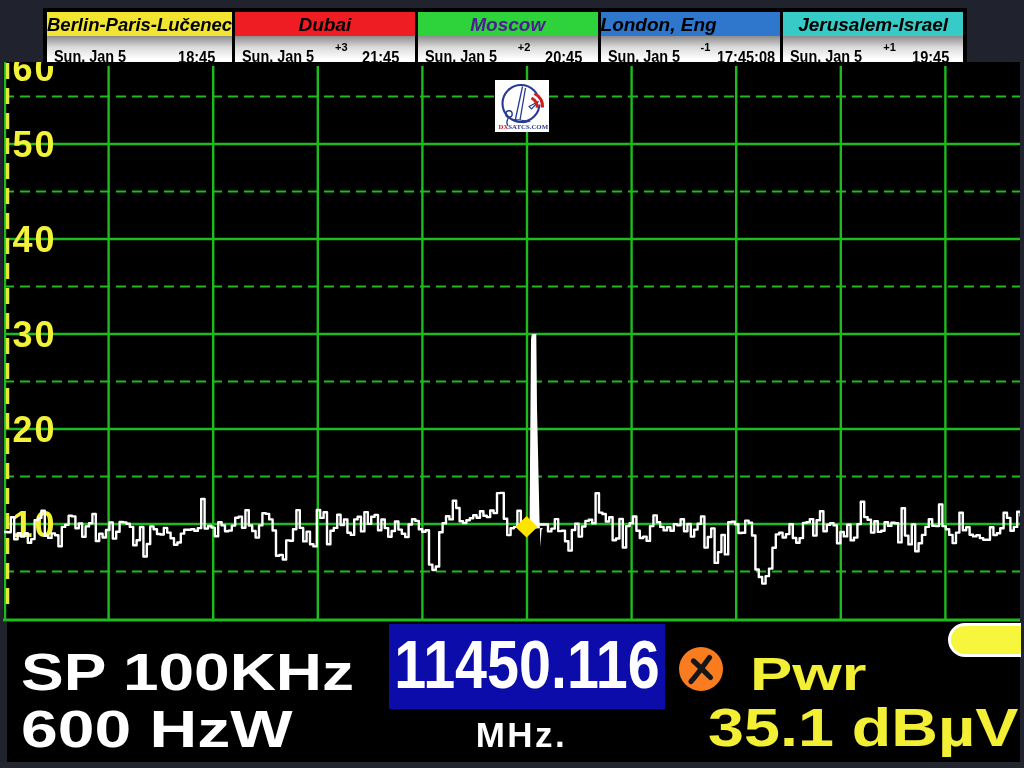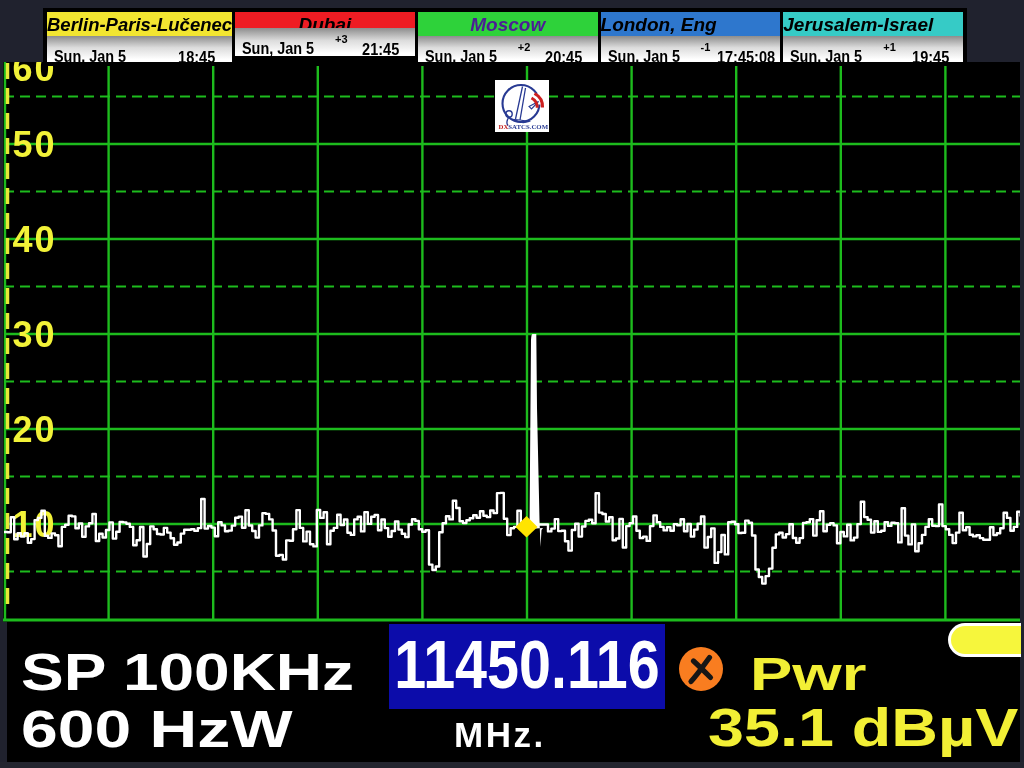--- a/index.html
+++ b/index.html
@@ -57,21 +57,21 @@
 
 <div class="abs" style="left:43px;top:8px;width:924px;height:58px;background:#000;display:flex;gap:3px;padding:4px;box-sizing:border-box">
 <div style="flex:1;display:flex;flex-direction:column">
 <div style="height:24px;background:#f2e531;font-style:italic;font-weight:bold;font-size:18.5px;line-height:25px;text-align:center;color:#000;white-space:nowrap">Berlin-Paris-Lučenec</div>
 <div style="height:28px;background:linear-gradient(#8d8d8d,#dcdcdc 45%,#fff 90%);position:relative;color:#000">
 <span style="position:absolute;left:7px;top:12.5px;font-size:16px;font-weight:bold;line-height:1;white-space:nowrap;transform:scaleX(0.9);transform-origin:0 0">Sun, Jan 5</span>
 <span style="position:absolute;right:17px;top:12.5px;font-size:16.5px;font-weight:bold;line-height:1;transform:scaleX(0.88);transform-origin:100% 0">18:45</span>
 </div>
     </div>
 <div style="flex:1;display:flex;flex-direction:column">
-<div style="height:16px;background:#ee1c23;font-style:italic;font-weight:bold;font-size:19px;line-height:25px;text-align:center;color:#000;white-space:nowrap">Dubai</div>
+<div style="height:24px;background:#ee1c23;font-style:italic;font-weight:bold;font-size:19px;line-height:25px;text-align:center;color:#000;white-space:nowrap">Dubai</div>
 <div style="height:28px;background:linear-gradient(#8d8d8d,#dcdcdc 45%,#fff 90%);position:relative;color:#000">
 <span style="position:absolute;left:7px;top:12.5px;font-size:16px;font-weight:bold;line-height:1;white-space:nowrap;transform:scaleX(0.9);transform-origin:0 0">Sun, Jan 5</span>
         <span style="position:absolute;left:100px;top:5px;font-size:11px;font-weight:bold">+3</span>
 <span style="position:absolute;right:16px;top:12.5px;font-size:16.5px;font-weight:bold;line-height:1;transform:scaleX(0.88);transform-origin:100% 0">21:45</span>
 </div>
     </div>
 <div style="flex:1;display:flex;flex-direction:column">
 <div style="height:24px;background:#2ed23a;font-style:italic;font-weight:bold;font-size:19px;line-height:25px;text-align:center;color:#4c1d95;white-space:nowrap">Moscow</div>
 <div style="height:28px;background:linear-gradient(#8d8d8d,#dcdcdc 45%,#fff 90%);position:relative;color:#000">
 <span style="position:absolute;left:7px;top:12.5px;font-size:16px;font-weight:bold;line-height:1;white-space:nowrap;transform:scaleX(0.9);transform-origin:0 0">Sun, Jan 5</span>
@@ -81,21 +81,21 @@
     </div>
 <div style="flex:1;display:flex;flex-direction:column">
 <div style="height:24px;background:#2e77cd;font-style:italic;font-weight:bold;font-size:19px;line-height:25px;text-align:left;color:#000;white-space:nowrap">London, Eng</div>
 <div style="height:28px;background:linear-gradient(#8d8d8d,#dcdcdc 45%,#fff 90%);position:relative;color:#000">
 <span style="position:absolute;left:7px;top:12.5px;font-size:16px;font-weight:bold;line-height:1;white-space:nowrap;transform:scaleX(0.9);transform-origin:0 0">Sun, Jan 5</span>
         <span style="position:absolute;left:100px;top:5px;font-size:11px;font-weight:bold">-1</span>
 <span style="position:absolute;right:5px;top:12.5px;font-size:16.5px;font-weight:bold;line-height:1;transform:scaleX(0.88);transform-origin:100% 0">17:45:08</span>
 </div>
     </div>
 <div style="flex:1;display:flex;flex-direction:column">
-<div style="height:24px;background:#36cbc6;font-style:italic;font-weight:bold;font-size:19px;line-height:25px;color:#000;white-space:nowrap">Jerusalem-Israel</div>
+<div style="height:24px;background:#36cbc6;font-style:italic;font-weight:bold;font-size:19px;line-height:25px;text-align:center;color:#000;white-space:nowrap">Jerusalem-Israel</div>
 <div style="height:28px;background:linear-gradient(#8d8d8d,#dcdcdc 45%,#fff 90%);position:relative;color:#000">
 <span style="position:absolute;left:7px;top:12.5px;font-size:16px;font-weight:bold;line-height:1;white-space:nowrap;transform:scaleX(0.9);transform-origin:0 0">Sun, Jan 5</span>
         <span style="position:absolute;left:100px;top:5px;font-size:11px;font-weight:bold">+1</span>
 <span style="position:absolute;right:14px;top:12.5px;font-size:16.5px;font-weight:bold;line-height:1;transform:scaleX(0.88);transform-origin:100% 0">19:45</span>
 </div>
     </div>
 </div>
 
 <div class="abs" style="left:495px;top:80px;width:54px;height:52px;background:#fff">
 <svg width="54" height="52">
@@ -109,19 +109,19 @@
 <path d="M39.5,13.5 A15,15 0 0 1 47.5,27.5" fill="none" stroke="#cc1f1f" stroke-width="3.1"></path>
 <path d="M36.5,18 A11,11 0 0 1 42.3,27.8" fill="none" stroke="#cc1f1f" stroke-width="3"></path>
 <text x="3.5" y="49" font-family="Liberation Serif,serif" font-weight="bold" font-size="6.8"><tspan fill="#c22222">DX</tspan><tspan fill="#283a93">SATCS.COM</tspan></text>
 </svg>
 </div>
 
 <div class="abs" style="left:21px;top:646px;font-size:52px;font-weight:bold;color:#fff;line-height:1;transform:scaleX(1.23);transform-origin:0 0;white-space:nowrap">SP 100KHz</div>
 <div class="abs" style="left:21px;top:703px;font-size:52px;font-weight:bold;color:#fff;line-height:1;transform:scaleX(1.27);transform-origin:0 0;white-space:nowrap">600 HzW</div>
 <div class="abs" style="left:389px;top:624px;width:276px;height:85px;background:#0c0caa"></div>
 <div class="abs" style="left:327px;top:630px;width:400px;text-align:center;font-size:68px;font-weight:bold;color:#fff;line-height:1;transform:scaleX(0.845);white-space:nowrap">11450.116</div>
-<div class="abs" style="left:454px;top:717px;width:135px;font-size:35px;font-weight:bold;color:#fff;line-height:1;letter-spacing:2.5px">MHz.</div>
+<div class="abs" style="left:454px;top:717px;width:135px;text-align:center;font-size:35px;font-weight:bold;color:#fff;line-height:1;letter-spacing:2.5px">MHz.</div>
 <div class="abs" style="left:679px;top:647px;width:44px;height:44px;border-radius:50%;background:#f97d20"></div>
 <svg class="abs" style="left:679px;top:647px" width="44" height="44">
 <path d="M14.5,14 C20,19 25,24 31.5,30.5 M30.5,10.5 C25,18 19,27 12,34.5" stroke="#161616" stroke-width="5.2" fill="none" stroke-linecap="round"></path>
 </svg>
 <div class="abs" style="left:750px;top:650px;font-size:47px;font-weight:bold;color:#f2ef35;line-height:1;transform:scaleX(1.35);transform-origin:0 0">Pwr</div>
 <div class="abs" style="left:708px;top:701px;font-size:53px;font-weight:bold;color:#f2ef35;line-height:1;transform:scaleX(1.22);transform-origin:0 0;white-space:nowrap">35.1 dBµV</div>
 <div class="abs" style="left:948px;top:623px;width:73px;height:34px;background:#f6f63c;border:3px solid #fff;border-right:none;border-radius:17px 0 0 17px;box-sizing:border-box"></div>
 </body></html>

